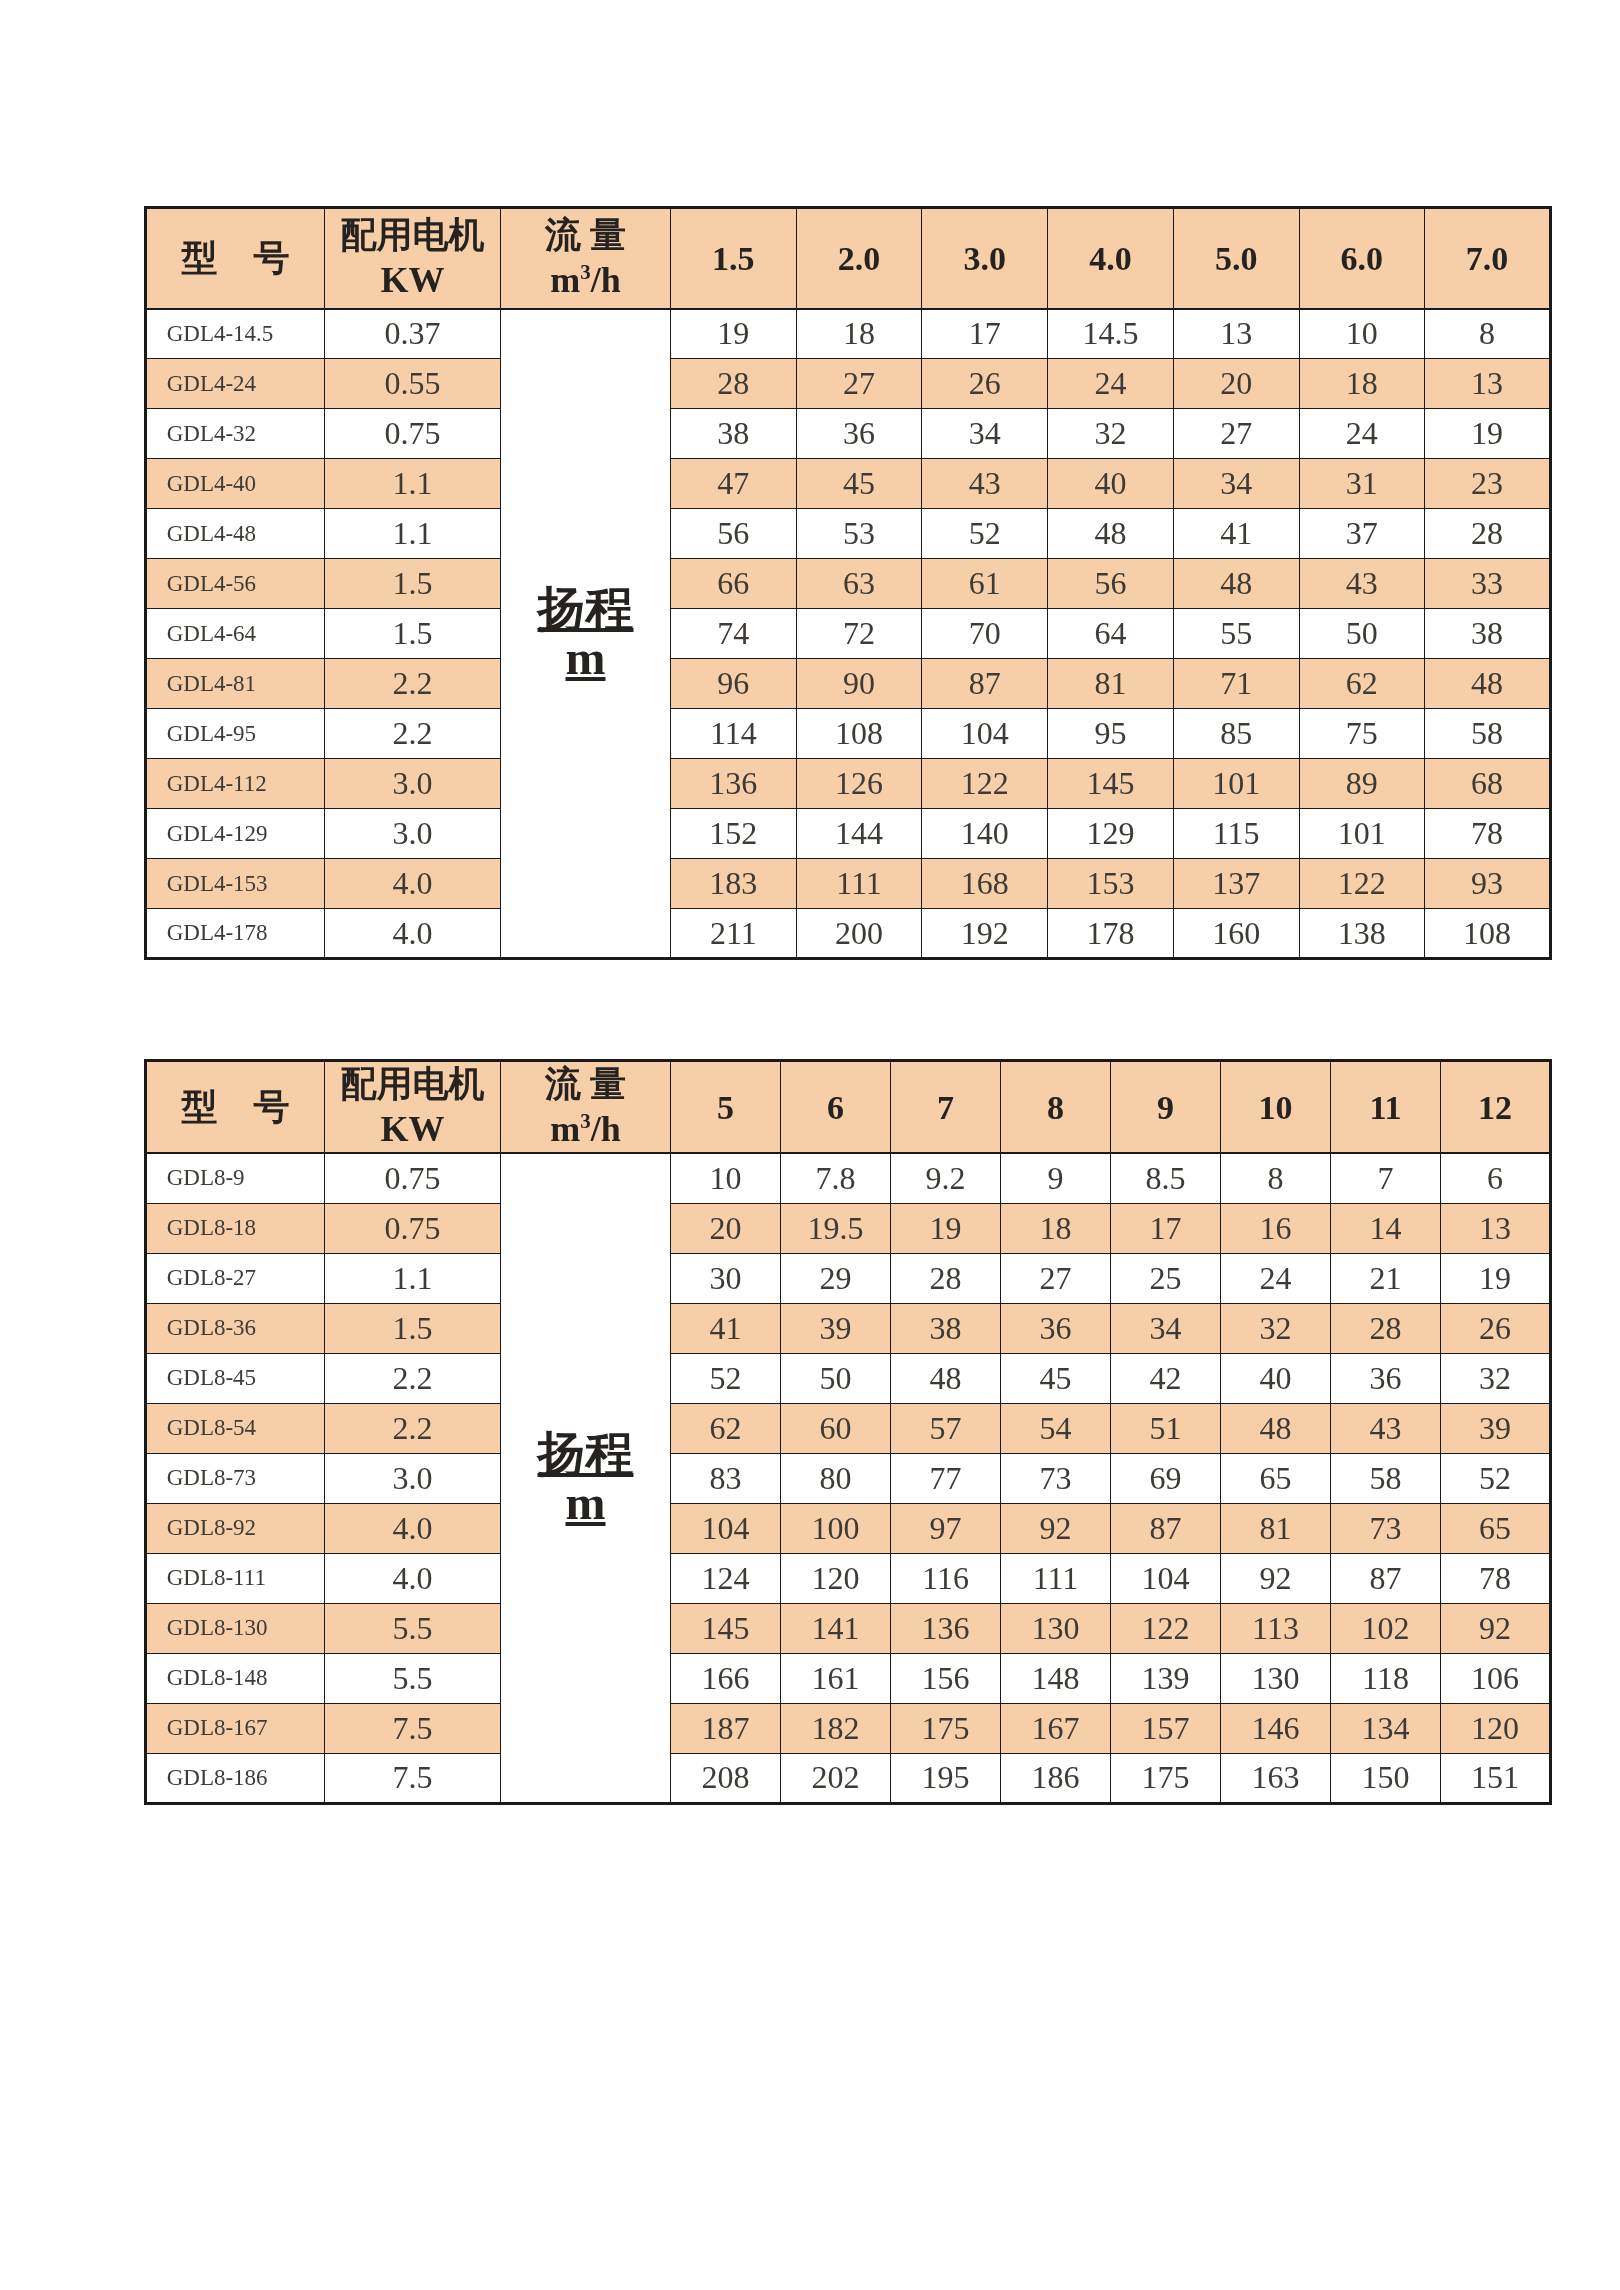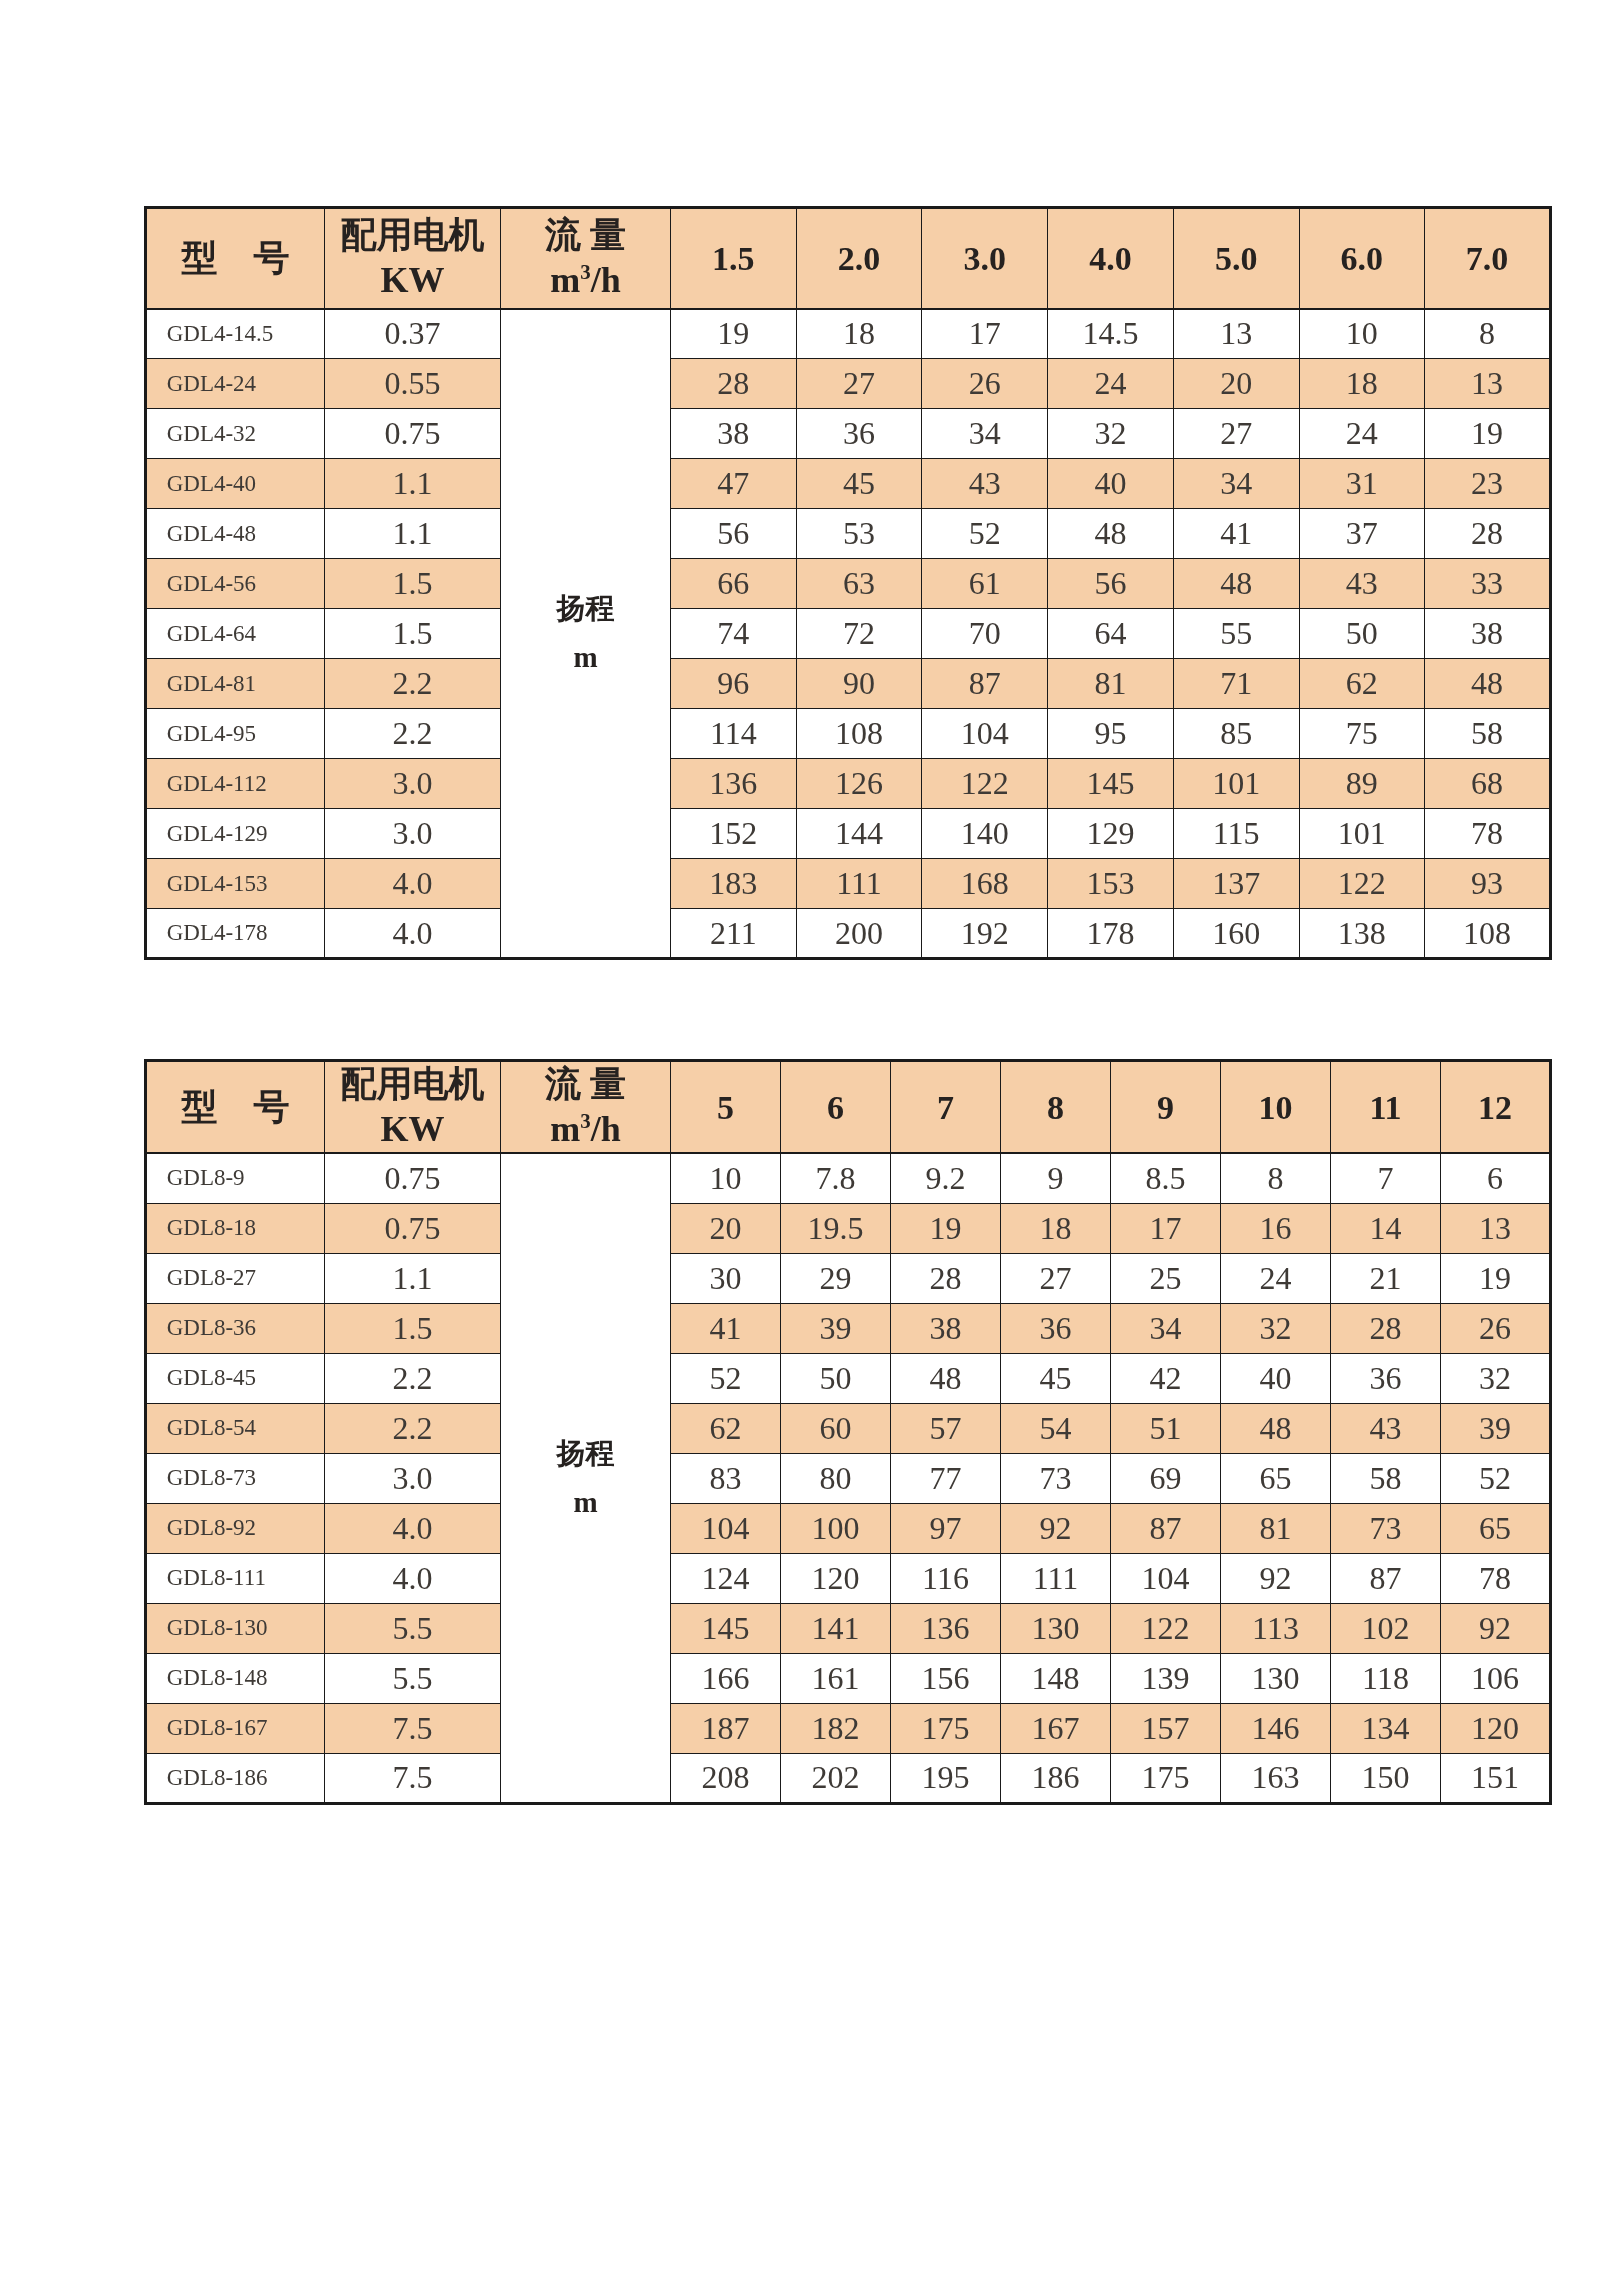--- a/index.html
+++ b/index.html
@@ -41,22 +41,22 @@
   }
   thead th.flow-value-col{font-size:34px;}
   .t1 thead tr{height:101px;}
   .t2 thead tr{height:92px;}
   tbody tr{height:50px;background:var(--white);}
   tbody tr:nth-child(even){background:var(--orange);}
   td{color:var(--body-text);font-size:32px;text-align:center;}
   td.model-cell{text-align:left;padding-left:19.7px;font-size:23px;}
   td.lift-cell{
     background:var(--white);
-    font-weight:bold;font-size:29px;color:var(--header-text);
-    text-align:center;vertical-align:middle;
+    font-weight:bold;font-size:48px;color:var(--header-text);
+    text-align:center;vertical-align:middle;text-decoration:underline;
   }
   td.lift-cell div{line-height:49px;}
   .unit-line sup{font-size:0.58em;vertical-align:super;line-height:0;}
 </style>
 </head>
 <body>
 
 <div class="page">
   <table class="pump-table t1">
       <colgroup>

